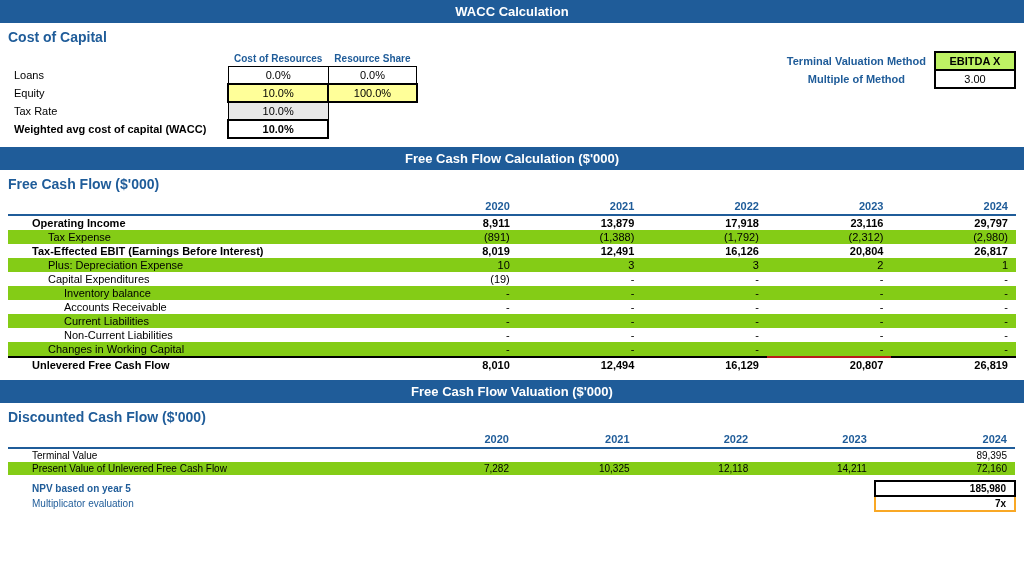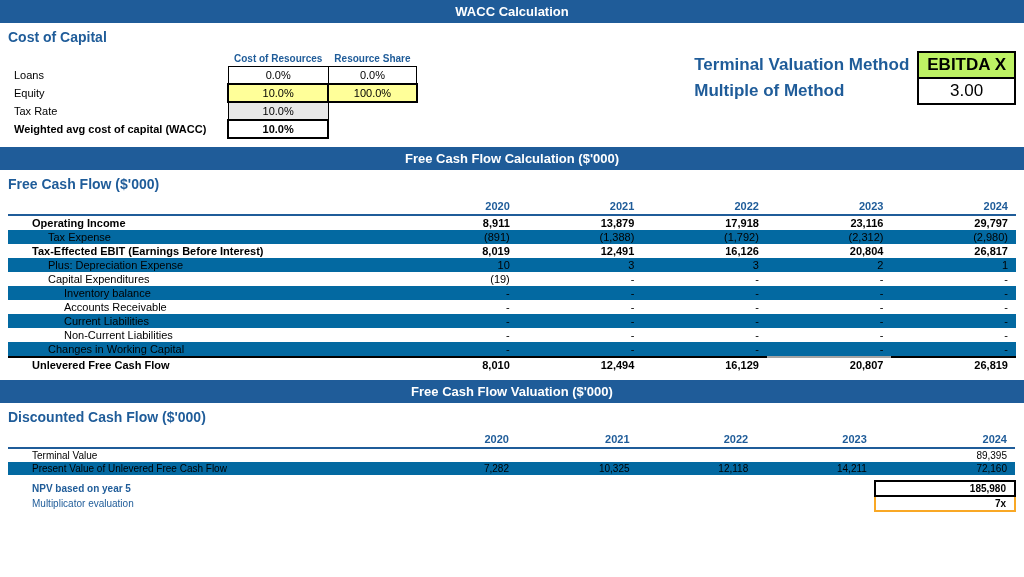--- a/index.html
+++ b/index.html
@@ -86,21 +86,22 @@
       border: 2px solid #000;
     }
 
     .terminal-table {
       border-collapse: collapse;
       margin-left: 40px;
     }
 
     .terminal-table td {
       padding: 2px 8px;
-      font-size: 17px;
+      font-size: 11px;
+      text-align: center;
     }
 
     .terminal-label {
       font-weight: bold;
       color: #1f5c99;
     }
 
     .terminal-value {
       border: 2px solid #000;
       background: #bef264;
@@ -142,21 +143,21 @@
       padding: 1px 8px;
       font-size: 11px;
       text-align: right;
     }
 
     .fcf-table td.label-col {
       text-align: left;
     }
 
     .row-bold td { font-weight: bold; }
-    .row-gray td { background: #0369a1; }
+    .row-gray td { background: #84cc16; }
 
     
     .val-section {
       padding: 4px 8px 8px 8px;
     }
 
     .val-table {
       border-collapse: collapse;
       width: 100%;
     }
@@ -351,21 +352,21 @@
           <td>-</td>
           <td>-</td>
           <td>-</td>
         </tr>
 
         <tr class="row-bold" style="border-top: 2px solid #000;">
           <td class="label-col" style="padding-left:24px;border-top:2px solid #000;">Unlevered Free Cash Flow</td>
           <td style="border-top:2px solid #000;">8,010</td>
           <td style="border-top:2px solid #000;">12,494</td>
           <td style="border-top:2px solid #000;">16,129</td>
-          <td style="border-top:2px solid #a3a3a3;">20,807</td>
+          <td style="border-top:2px solid #b91c1c;">20,807</td>
           <td style="border-top:2px solid #000;">26,819</td>
         </tr>
       </tbody>
     </table>
   </div>
 </div>
 
 <div class="section-header">
   <span>Free Cash Flow Valuation ($'000)</span>
 </div>

